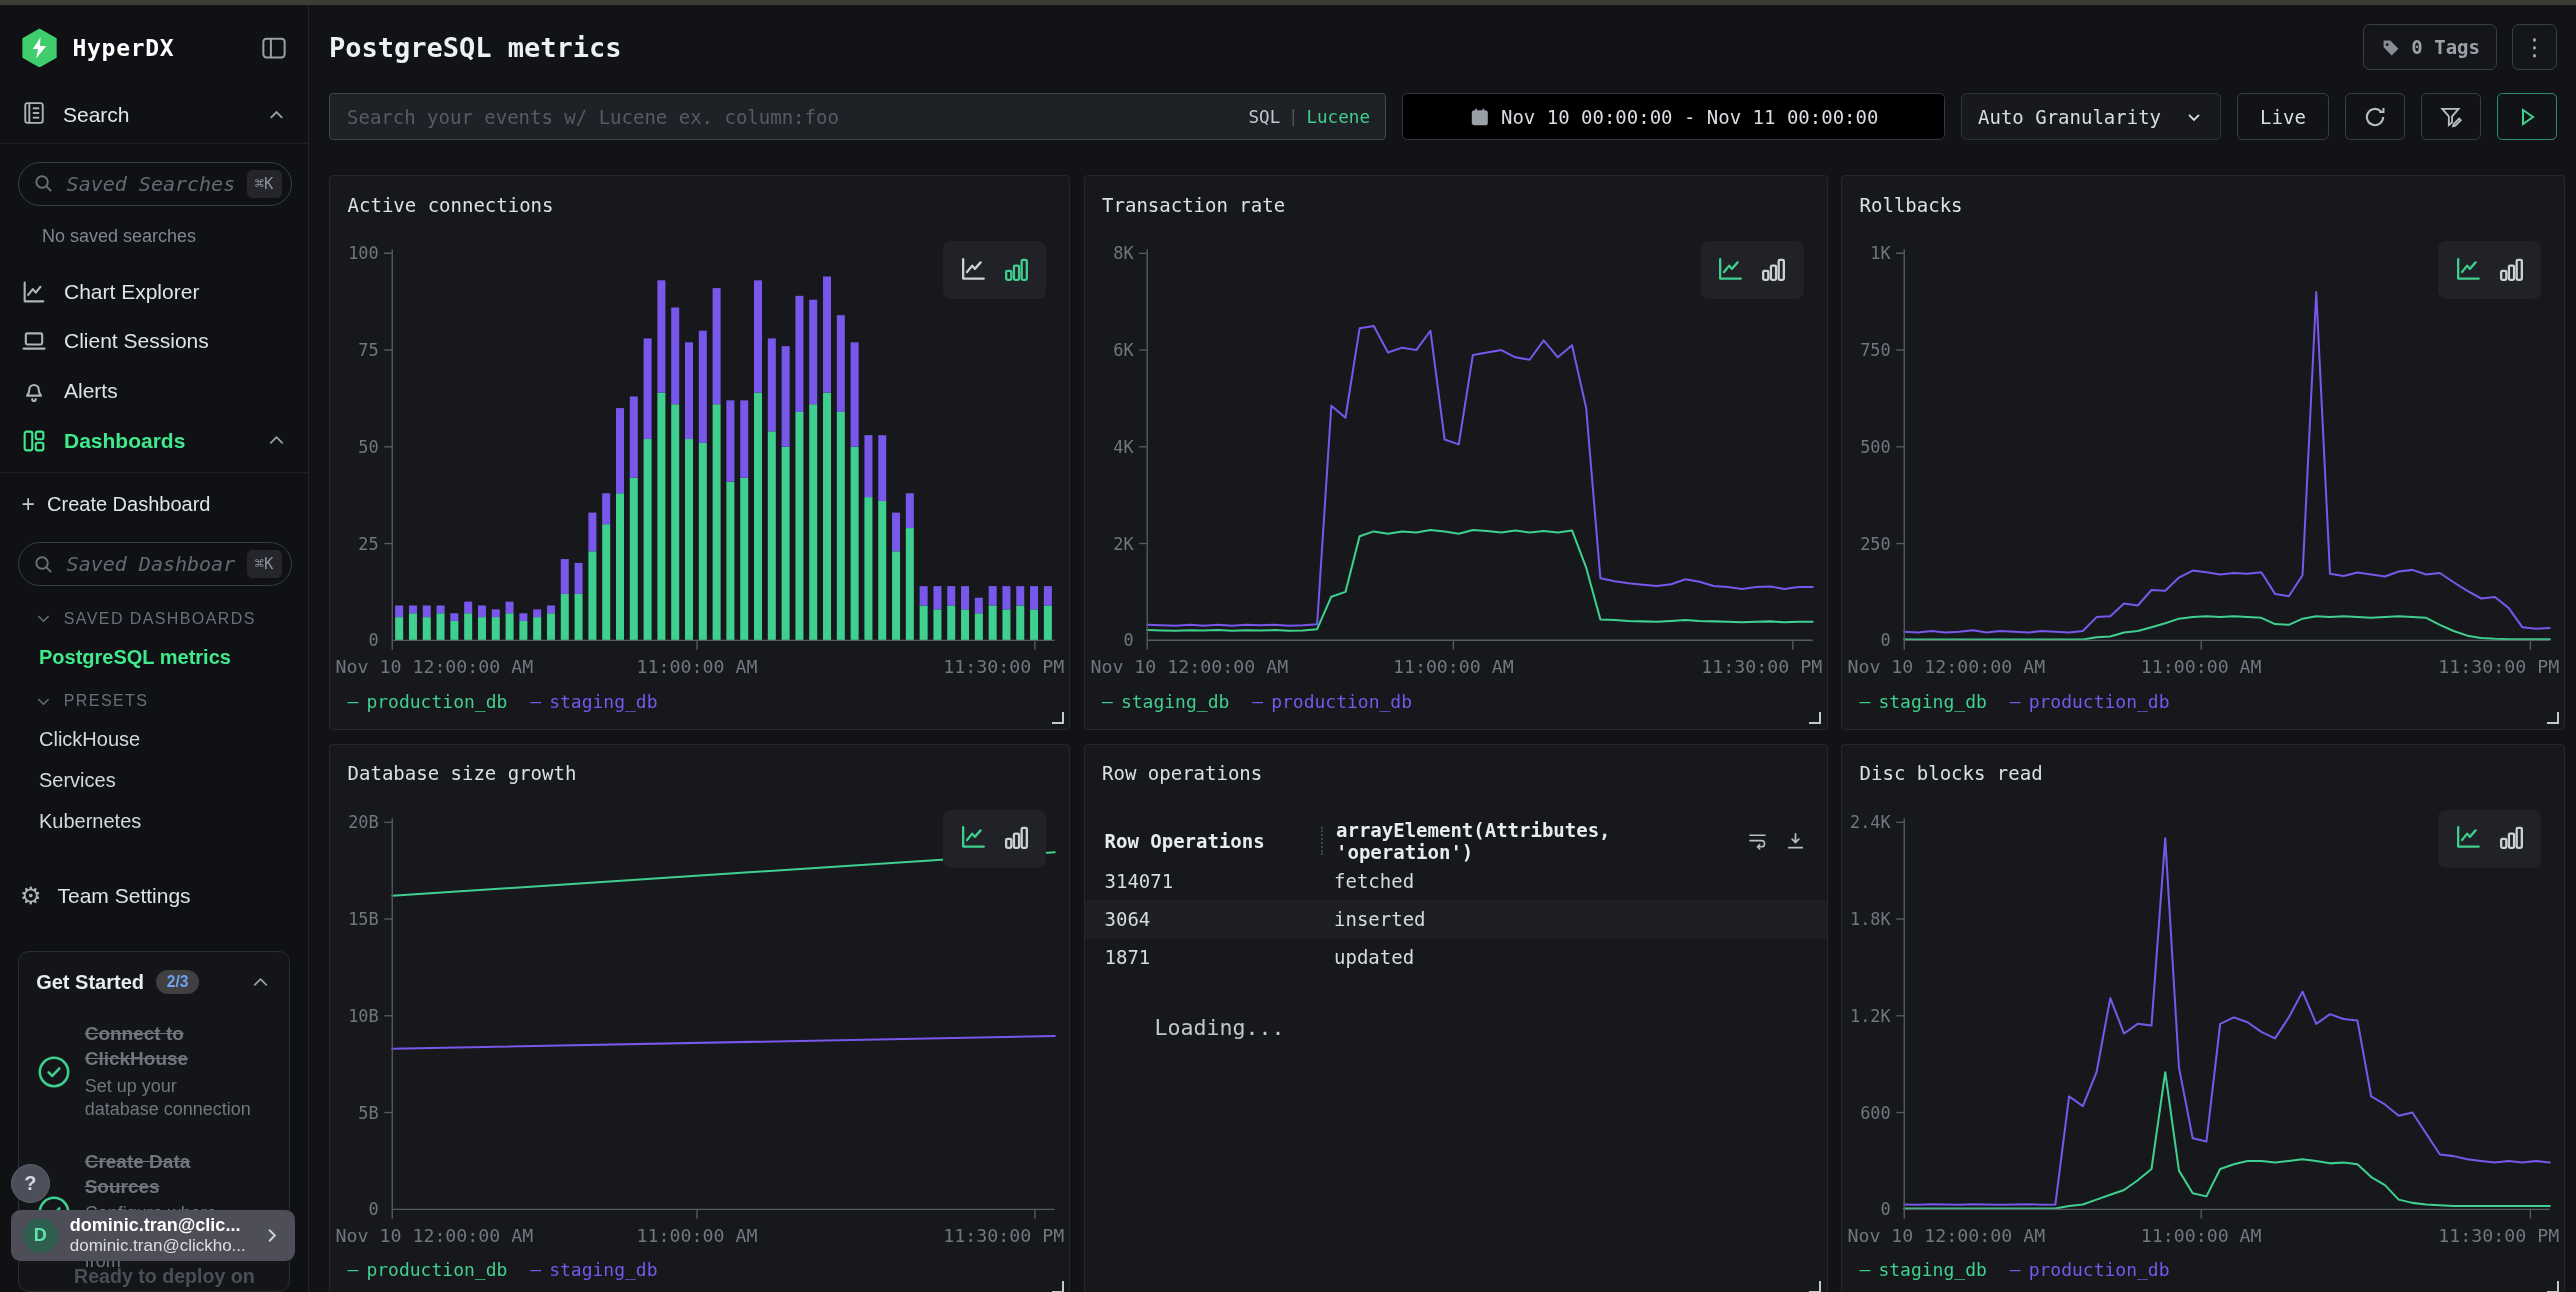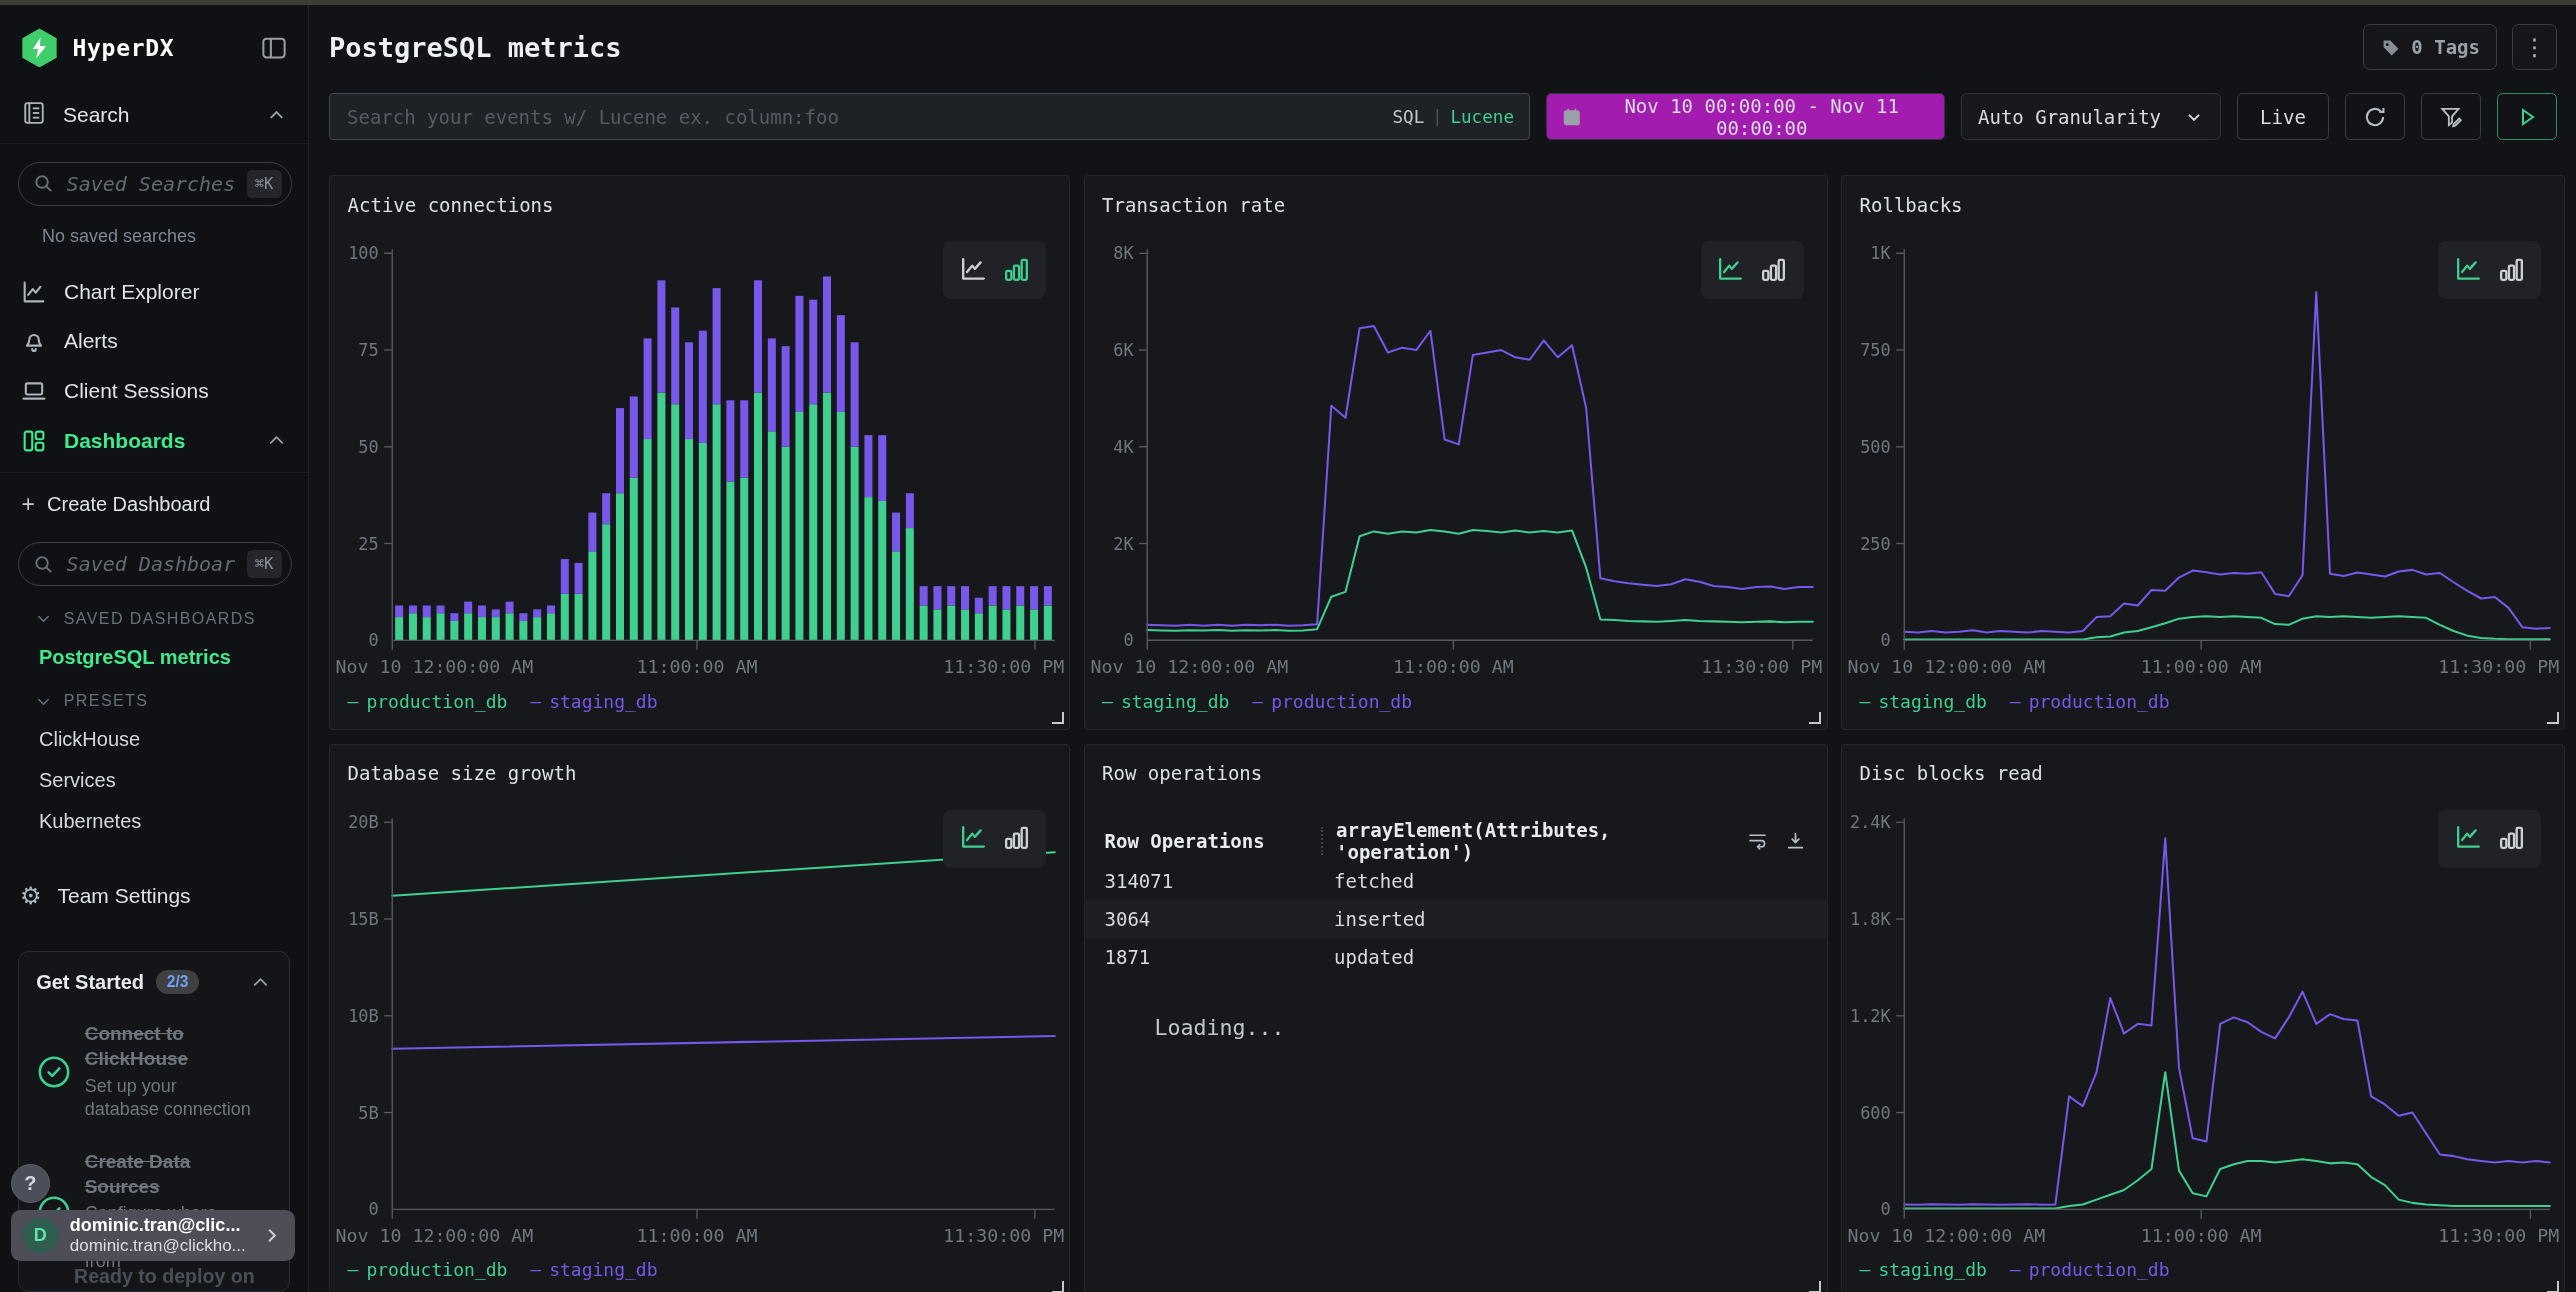--- a/index.html
+++ b/index.html
@@ -77,21 +77,21 @@
   .search-box{flex:1;display:flex;align-items:center;background:#1e2126;border:1.4px solid #42464d;
               border-radius:4px;padding:0 15px;gap:10.8px;}
   .search-box input{flex:1;min-width:0;background:transparent;border:none;outline:none;
               font-family:"DejaVu Sans Mono",monospace;font-size:19px;color:#cfd4da;}
   .search-box input::placeholder{color:#565c64;}
   .sql{font-family:"DejaVu Sans Mono",monospace;font-size:17.6px;color:#c3c7cd;cursor:pointer;}
   .pipe{color:#50555d;font-size:17.6px;}
   .lucene{font-family:"DejaVu Sans Mono",monospace;font-size:17.6px;color:#3ecf8e;cursor:pointer;}
   .ctl{display:flex;align-items:center;gap:10.8px;border-radius:5.4px;cursor:pointer;
        font-family:"DejaVu Sans Mono",monospace;font-size:19px;color:#d9dde2;background:transparent;}
-  .date-box{width:399px;background:#a21caf;border:1.4px solid #34373d;padding:0 13.5px;justify-content:center;}
+  .date-box{width:543px;background:#000000;border:1.4px solid #34373d;padding:0 13.5px;justify-content:center;}
   .gran-box{width:260px;background:#17191d;border:1.4px solid #303338;padding:0 16px;justify-content:space-between;}
   .live-btn{width:92px;border:1.4px solid #3b3f45;justify-content:center;}
   .icon-sq{width:60px;border:1.4px solid #3b3f45;justify-content:center;}
   .icon-sq.play{border-color:#2f8f68;}
 
   .panels{position:absolute;left:20px;right:12px;top:170px;display:grid;
           grid-template-columns:741px 744px 724px;grid-template-rows:555px 555px;gap:13.5px;}
   .panel{position:relative;background:#17181c;border:1.4px solid #26282d;border-radius:4px;overflow:hidden;}
   .panel-title{position:absolute;top:17.6px;left:17.6px;font-family:"DejaVu Sans Mono",monospace;
                font-size:19px;color:#dbe0e4;}
@@ -175,34 +175,34 @@
           <svg width="28" height="28" viewBox="0 0 24 24" fill="none" stroke="#aeb4bc" stroke-width="1.8" stroke-linecap="round" stroke-linejoin="round">
             <path d="M4 4v16h16"></path>
             <polyline points="7 14.5 11 9.5 13.5 12.5 17.5 7.5"></polyline>
           </svg>
         </span>
         <span class="lbl">Chart Explorer</span>
       </div>
       <div class="nav-row">
         <span class="icon-btn">
           <svg width="28" height="28" viewBox="0 0 24 24" fill="none" stroke="#aeb4bc" stroke-width="1.8" stroke-linecap="round" stroke-linejoin="round">
-            <path d="M18 16H6c1.5-1.7 2-3.2 2-5.2a4 4 0 1 1 8 0c0 2 .5 3.5 2 5.2z"></path>
-            <path d="M10.5 19a1.5 1.5 0 0 0 3 0"></path>
-          </svg>
-        </span>
-        <span class="lbl">Alerts</span>
+            <rect x="5" y="5.5" width="14" height="9.5" rx="1.2"></rect>
+            <line x1="3" y1="18.5" x2="21" y2="18.5"></line>
+          </svg>
+        </span>
+        <span class="lbl">Client Sessions</span>
       </div>
       <div class="nav-row">
         <span class="icon-btn">
           <svg width="28" height="28" viewBox="0 0 24 24" fill="none" stroke="#aeb4bc" stroke-width="1.8" stroke-linecap="round" stroke-linejoin="round">
-            <rect x="5" y="5.5" width="14" height="9.5" rx="1.2"></rect>
-            <line x1="3" y1="18.5" x2="21" y2="18.5"></line>
-          </svg>
-        </span>
-        <span class="lbl">Client Sessions</span>
+            <path d="M18 16H6c1.5-1.7 2-3.2 2-5.2a4 4 0 1 1 8 0c0 2 .5 3.5 2 5.2z"></path>
+            <path d="M10.5 19a1.5 1.5 0 0 0 3 0"></path>
+          </svg>
+        </span>
+        <span class="lbl">Alerts</span>
       </div>
       <div class="nav-row active">
         <span class="icon-btn">
           <svg width="28" height="28" viewBox="0 0 24 24" fill="none" stroke="#3fe98c" stroke-width="1.8" stroke-linecap="round" stroke-linejoin="round">
             <rect x="4" y="4" width="6.5" height="16" rx="1.5"></rect>
             <rect x="13.5" y="4" width="6.5" height="6.5" rx="1.5"></rect>
             <rect x="13.5" y="13.5" width="6.5" height="6.5" rx="1.5"></rect>
           </svg>
         </span>
         <span class="lbl">Dashboards</span>

